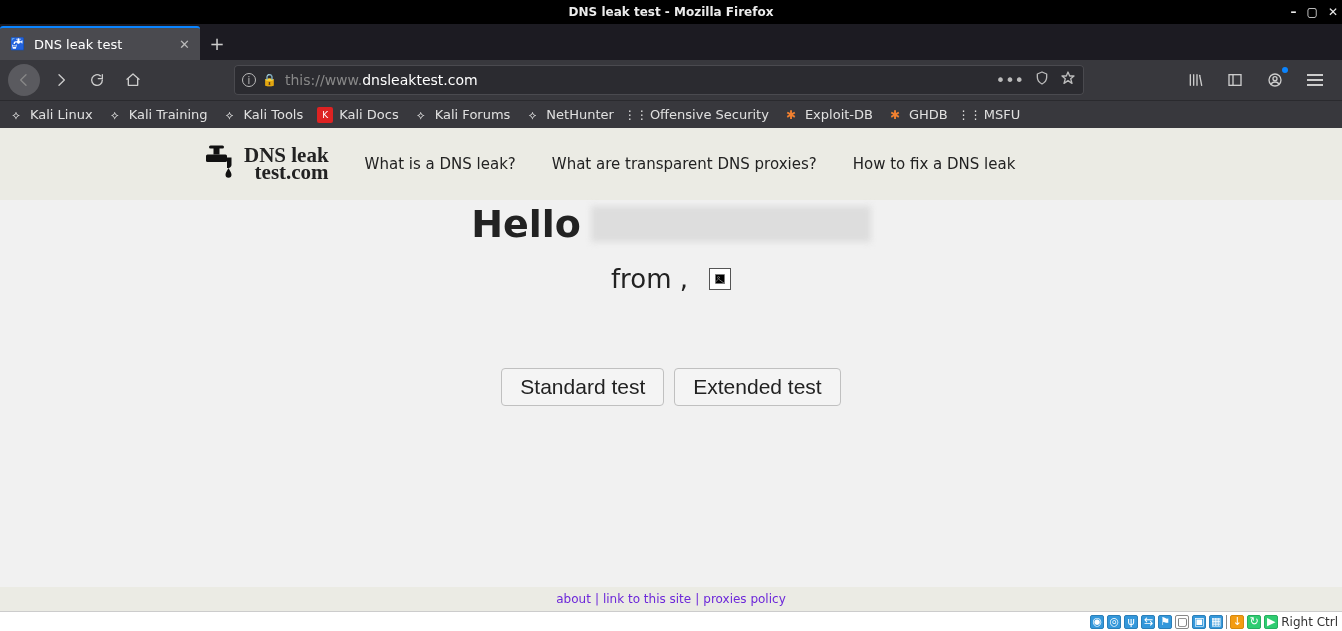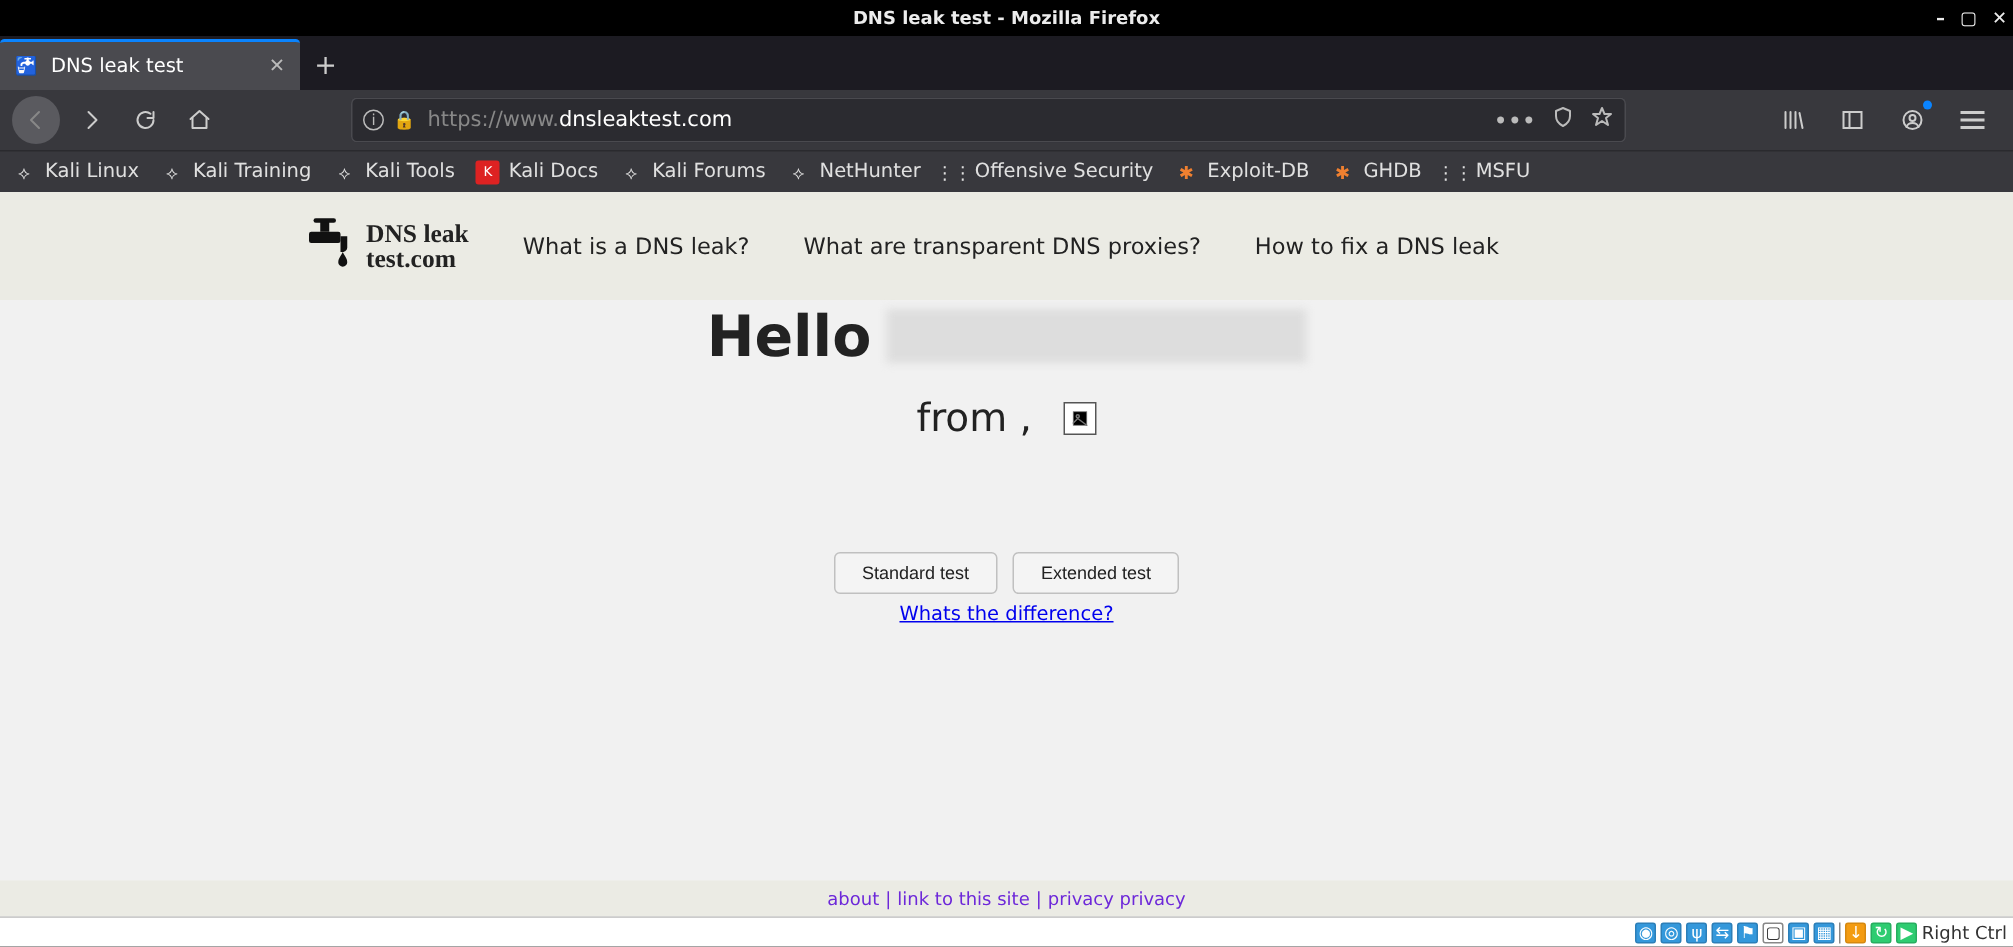--- a/index.html
+++ b/index.html
@@ -80,37 +80,37 @@
 .ficon.docs{background:#d22; color:#fff; font-size:9px; border-radius:2px;}
 .ficon.orange{color:#f08030;}
 
 .viewport{ flex:1; background:#f1f1f1; display:flex; flex-direction:column;}
 .page-header{
   background:#ebebe4; height:72px; display:flex; align-items:center;
   padding-left:200px; gap:36px;
 }
 .logo{display:flex; align-items:center; gap:8px;}
 .logo-graphic svg{width:36px; height:36px;}
-.logo-text{font-family:Georgia,serif; font-weight:bold; font-size:17px; line-height:17px; color:#222;}
+.logo-text{font-family:Georgia,serif; font-weight:bold; font-size:21px; line-height:17px; color:#222;text-align:right;}
 .nav-link{ font-size:15px; color:#222; text-decoration:none;}
 .page-body{ flex:1; background:#f1f1f1; text-align:center; }
 .hello-line{
   display:flex; align-items:center; justify-content:center; gap:10px;
   padding-top:2px;
 }
 .hello-line .hello{ font-size:38px; font-weight:bold; color:#222;}
 .hello-line .censor{ width:280px; height:36px; background:#ddd; filter:blur(3px); }
 .from-line{
   display:flex; align-items:center; justify-content:center; gap:21px;
   margin-top:18px; font-size:26px; color:#222;
 }
 .from-line .flag{ width:22px; height:22px; border:1px solid #555; display:inline-flex; align-items:center; justify-content:center; font-size:10px; color:#777; background:#fff;}
 .buttons-row{ margin-top:74px; display:flex; justify-content:center; gap:10px;}
 .test-btn{
-  padding:6px 18px; font-size:12px; background:#f4f4f4;
+  padding:6px 18px; font-size:21px; background:#f4f4f4;
   border:1px solid #c0c0c0; border-radius:4px; color:#222;
   cursor:pointer;
 }
 .diff-link{ display:block; margin-top:6px; font-size:13px; color:#0000ee; text-decoration:underline;}
 .page-footer{
   background:#ebebe4; height:24px; display:flex; align-items:center; justify-content:center;
   font-size:12px; color:#6d28d9;
 }
 .page-footer .sep{margin:0 4px;}
 
@@ -170,21 +170,21 @@
         <path d="M3 11 12 3l9 8"></path>
         <path d="M5 10v10h14V10"></path>
       </svg>
   </div>
   <div class="urlbar">
     <div class="identity">
       <span style="border:1px solid #bbb; border-radius:50%; width:14px; height:14px; display:inline-flex; align-items:center; justify-content:center; font-size:10px;">i</span>
       <span class="lock">🔒</span>
     </div>
     <span class="urltext">
-      <span>https://www.</span><span class="highlight">dnsleaktest.com</span><span></span>
+      <span>this://www.</span><span class="highlight">dnsleaktest.com</span><span></span>
     </span>
     <div class="right">
       <span>•••</span>
       <span>
         <svg class="stroke" viewBox="0 0 24 24" width="16" height="16">
             <path d="M12 3l7 3v5c0 5-3 8-7 10-4-2-7-5-7-10V6l7-3z"></path>
           </svg>
       </span>
       <span>
         <svg class="stroke" viewBox="0 0 24 24" width="16" height="16">
@@ -306,29 +306,28 @@
             <rect x="3" y="3" width="18" height="18"></rect>
             <circle cx="9" cy="9" r="2"></circle>
             <polyline points="3 18 9 12 21 21"></polyline>
           </svg>
       </span>
     </div>
     <div class="buttons-row">
       <button class="test-btn">Standard test</button>
       <button class="test-btn">Extended test</button>
     </div>
-    <a class="diff-link">Whats the difference?</a>
   </div>
 
   <div class="page-footer">
     <a>about</a>
     <span class="sep">|</span>
     <a>link to this site</a>
     <span class="sep">|</span>
-    <a>privacy privacy</a>
+    <a>proxies policy</a>
   </div>
 </div>
 
 <div class="host-taskbar">
   <span class="tray-icon blue">◉</span>
   <span class="tray-icon blue">◎</span>
   <span class="tray-icon blue">ψ</span>
   <span class="tray-icon blue">⇆</span>
   <span class="tray-icon blue">⚑</span>
   <span class="tray-icon plain">▢</span>

